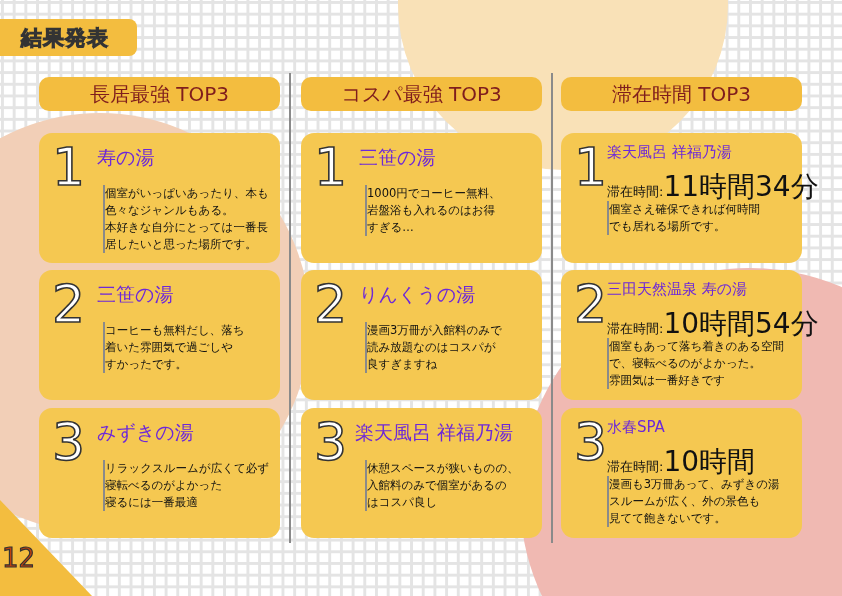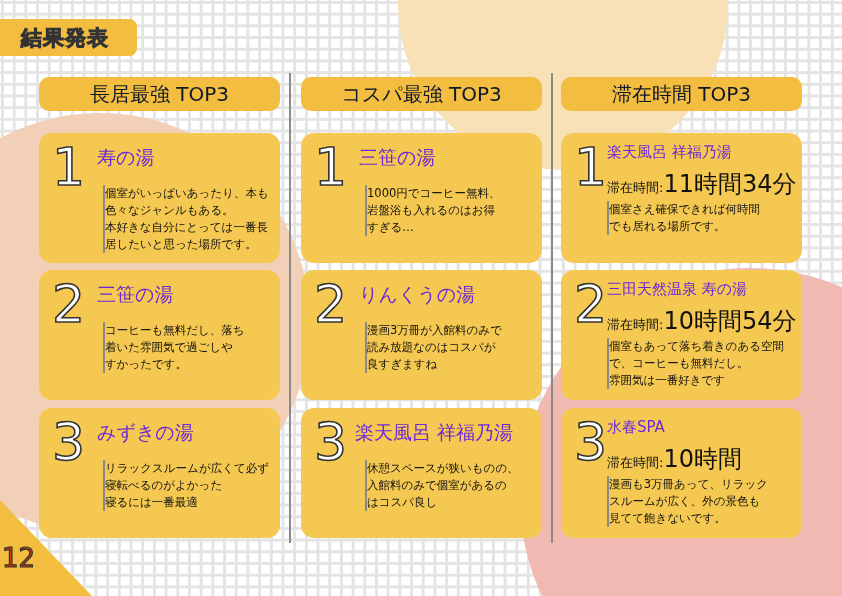--- a/index.html
+++ b/index.html
@@ -31,36 +31,36 @@
   }
   .page-num {
     position:absolute; left:2px; top:543px; font-size:26px; color:#c2410c;
     -webkit-text-stroke:1.2px #333; font-weight:normal;
   }
   .divider { position:absolute; top:73px; width:2px; height:470px; background:#8a8a8a; }
 
   .col-head {
     position:absolute; top:77px; height:34px; width:241px; background:#f3bd3f;
     border-radius:10px; display:flex; align-items:center; justify-content:center;
-    font-size:20px; color:#0f172a;
+    font-size:20px; color:#7f1d1d;
   }
   .card {
     position:absolute; width:241px; height:130px; background:#f5c851;
     border-radius:13px;
   }
   .rank {
     position:absolute; left:13px; top:8px; font-size:52px; line-height:52px;
     color:#fff; -webkit-text-stroke:1.6px #333; font-family:"DejaVu Sans", sans-serif;
     font-weight:normal;
   }
   .name { position:absolute; left:58px; top:12px; font-size:19px; color:#6d28d9; white-space:nowrap; }
   .name.small { font-size:15px; top:10px; left:46px; }
   .stay { position:absolute; left:46px; top:35px; color:#111; white-space:nowrap; }
   .stay .lbl { font-size:13px;text-align:center; }
-  .stay .val { font-size:24px; }
+  .stay .val { font-size:28px; }
   .desc {
     position:absolute; left:64px; top:52px; font-size:11.5px; line-height:17px; color:#111;
     border-left:2px solid #8a8a8a; white-space:nowrap;
   }
   .desc.alt { left:46px; top:68px; }
   .desc div { white-space:nowrap; }
 </style>
 </head>
 <body>
 
@@ -156,31 +156,31 @@
 </div>
 
 <div class="card" style="left:561px; top:270px">
   <div class="rank">2</div>
   <div class="name small">三田天然温泉 寿の湯</div>
   <div class="stay">
     <span class="lbl">滞在時間:</span><span class="val">10時間54分</span>
   </div>
   <div class="desc alt">
     <div>個室もあって落ち着きのある空間</div>
-    <div>で、コーヒーも無料だし。</div>
+    <div>で、寝転べるのがよかった。</div>
     <div>雰囲気は一番好きです</div>
   </div>
 </div>
 
 <div class="card" style="left:561px; top:408px">
   <div class="rank">3</div>
   <div class="name small">水春SPA</div>
   <div class="stay">
     <span class="lbl">滞在時間:</span><span class="val">10時間</span>
   </div>
   <div class="desc alt">
-    <div>漫画も3万冊あって、リラック</div>
+    <div>漫画も3万冊あって、みずきの湯</div>
     <div>スルームが広く、外の景色も</div>
     <div>見てて飽きないです。</div>
   </div>
 </div>
 
 <div class="page-num">12</div>
 
 </body></html>

